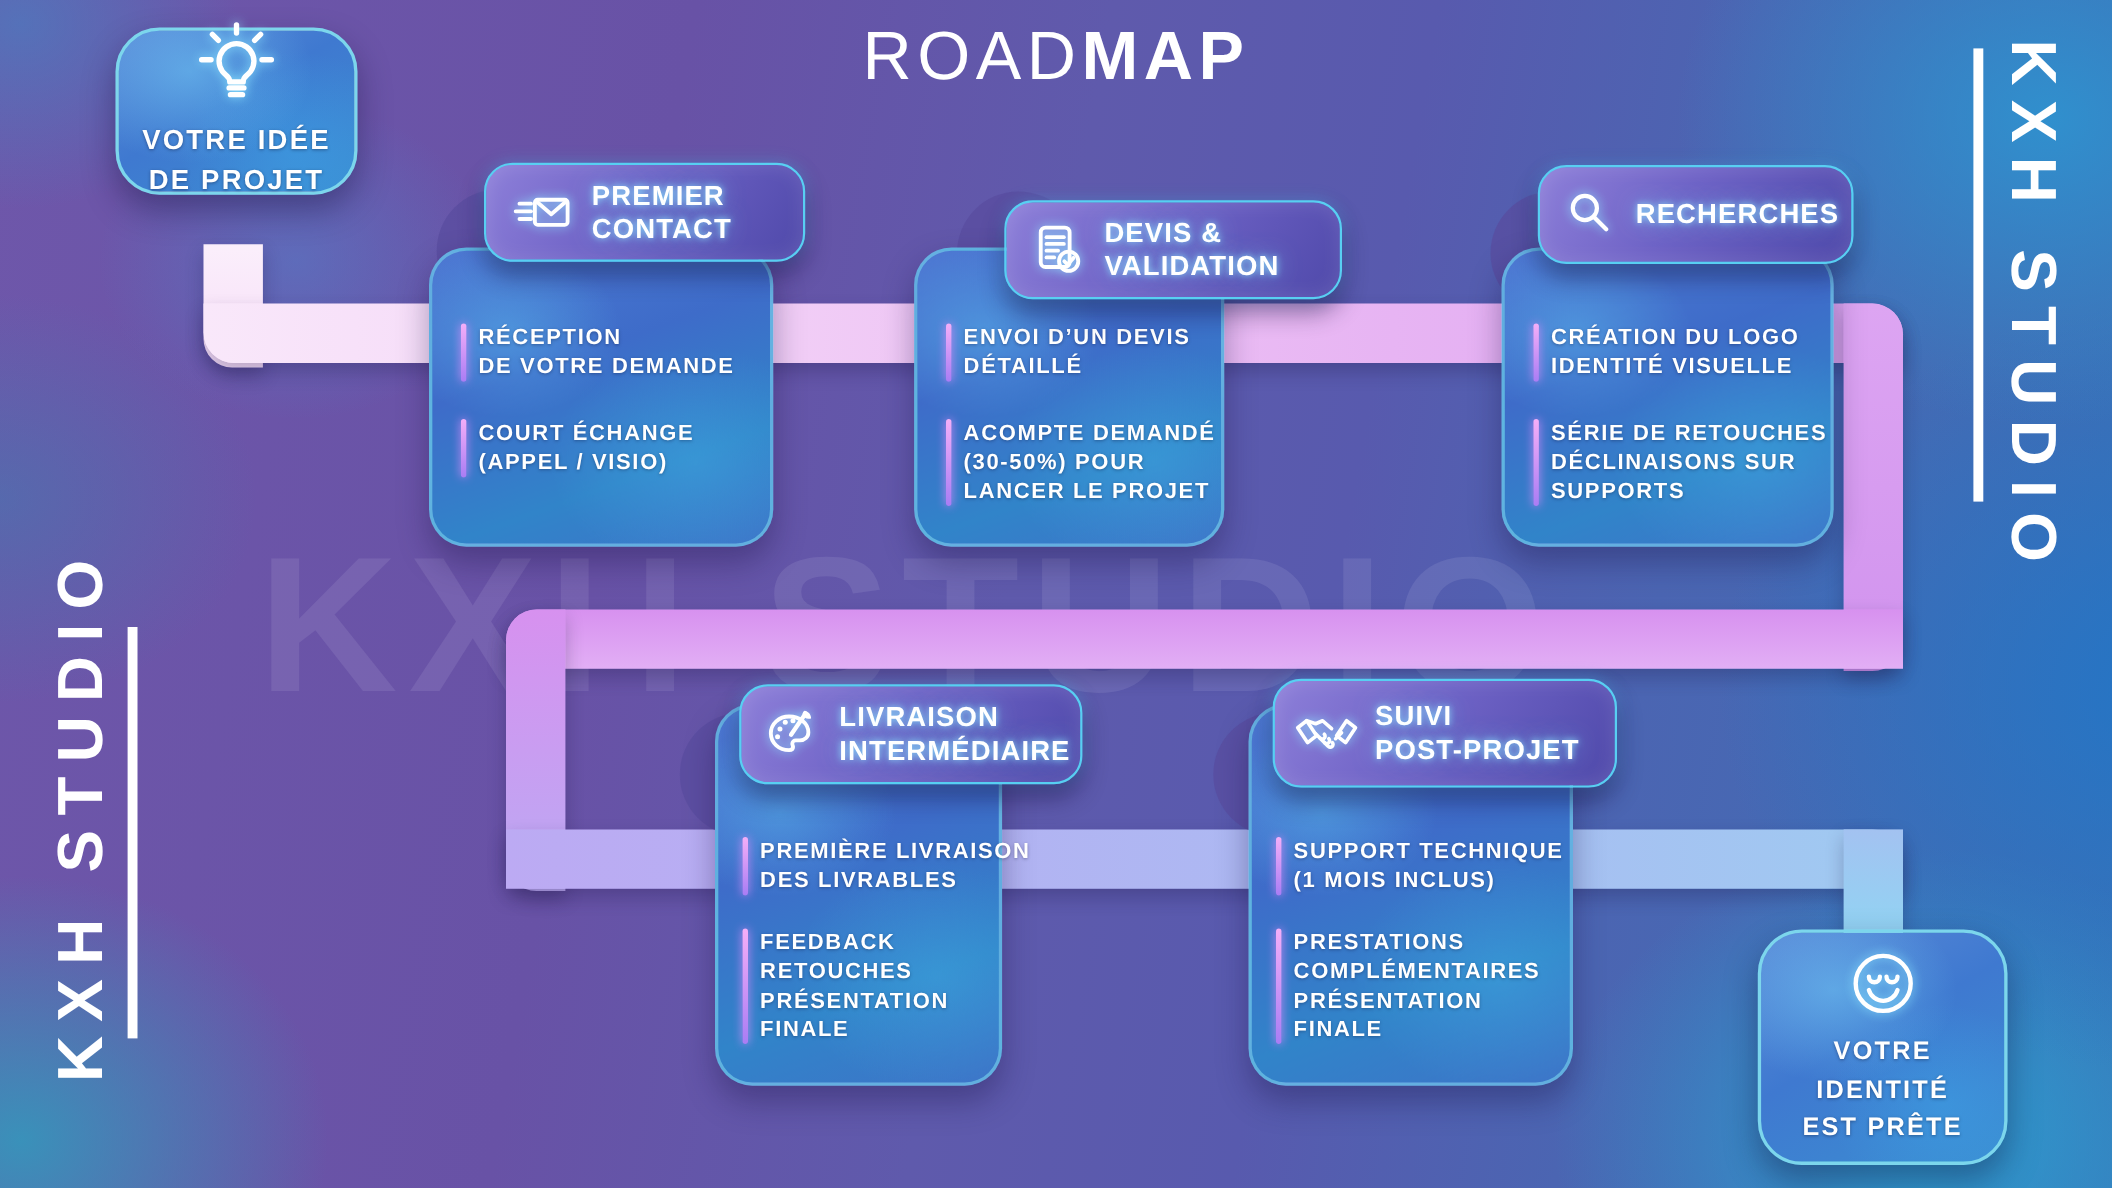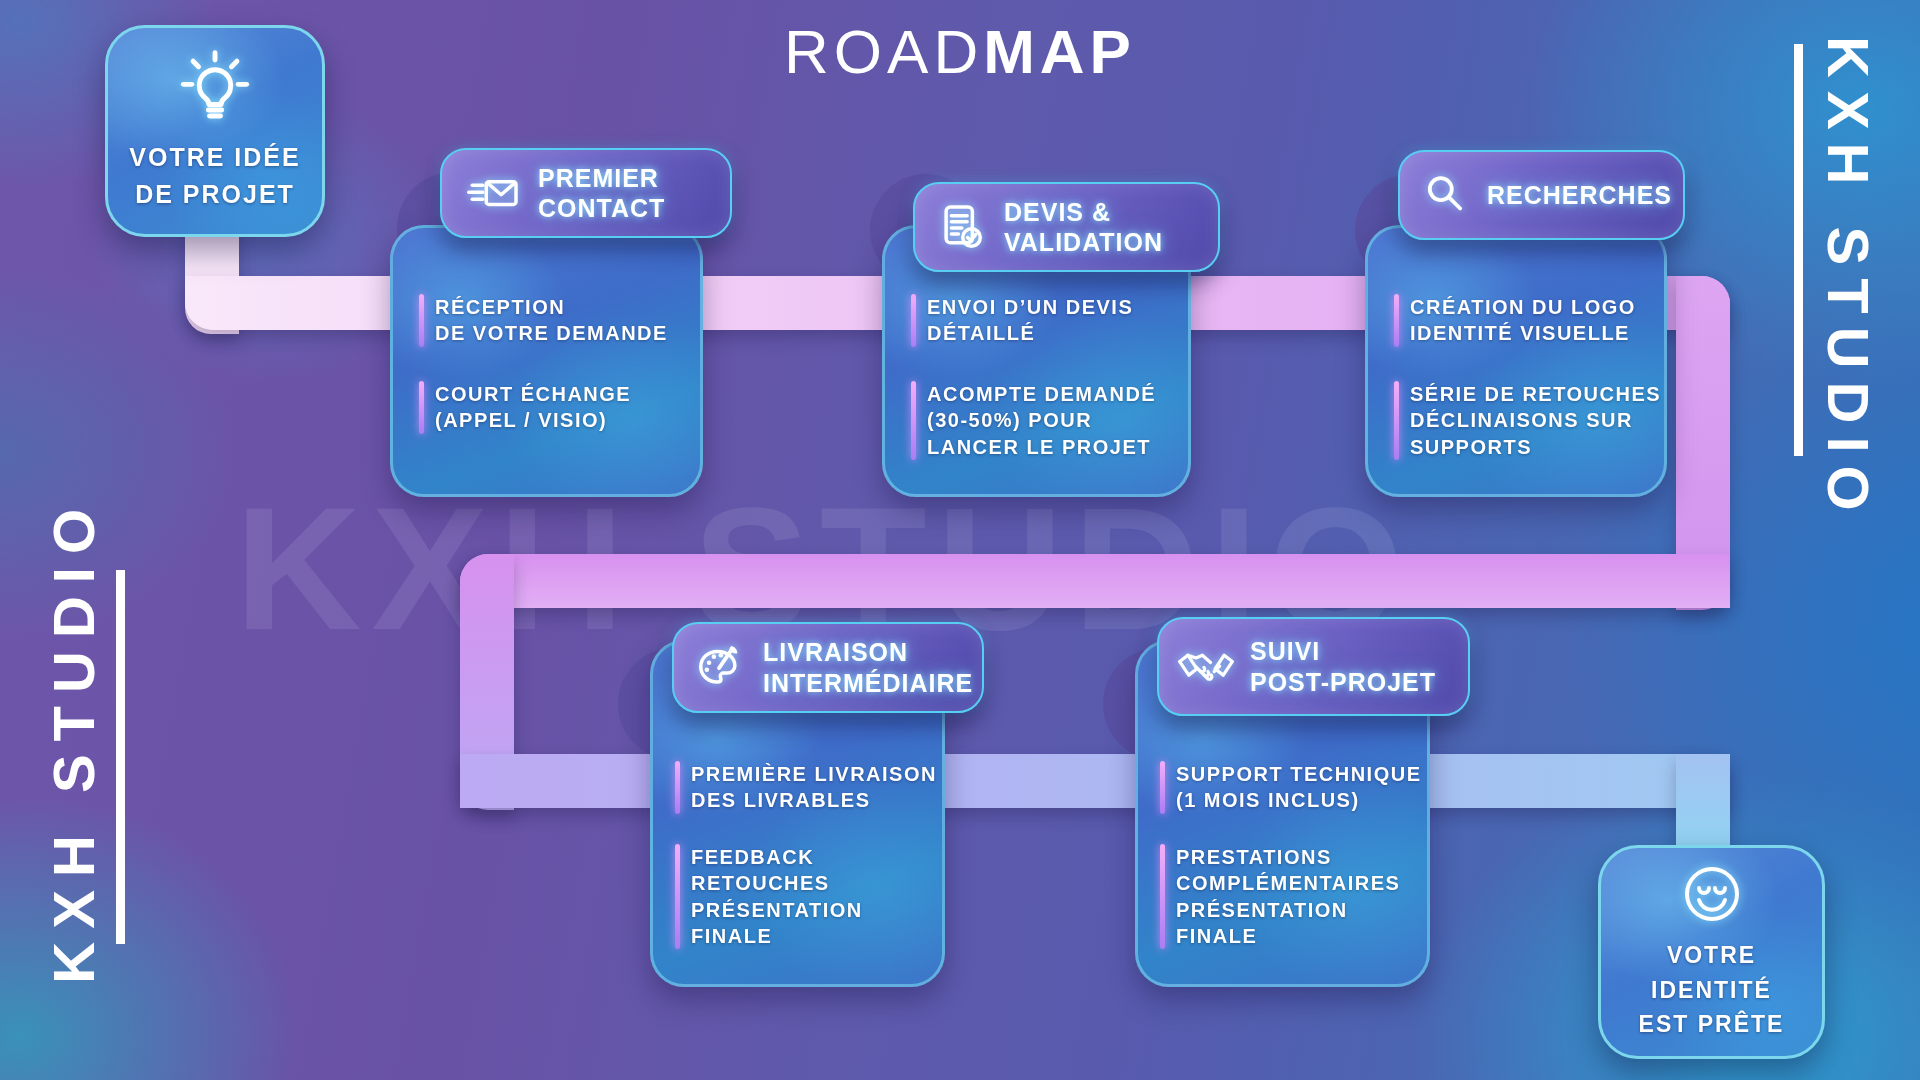--- a/index.html
+++ b/index.html
@@ -104,21 +104,21 @@
   <div class="watermark">KXH STUDIO</div>
 
   <div class="pipe p1"></div>
   <div class="pipe p2"></div>
   <div class="pipe p3"></div>
   <div class="pipe p4"></div>
   <div class="pipe p5"></div>
   <div class="pipe p6"></div>
   <div class="pipe p7"></div>
 
-  <div class="node start" style="left:105px;top:25px;width:220px;height:212px;">
+  <div class="node start" style="left:105px;top:25px;width:220px;height:152px;">
     <span class="nicon">
       <svg width="78" height="78" viewBox="0 0 64 64" fill="none" stroke="#fff" stroke-width="4" stroke-linecap="round" stroke-linejoin="round">
         <path d="M32 17a13 13 0 0 1 7.8 23.4c-1.9 1.5-2.8 2.9-2.8 5.1h-10c0-2.2-.9-3.6-2.8-5.1A13 13 0 0 1 32 17z"></path>
         <path d="M26.5 50h11"></path>
           <path d="M27.5 55h9"></path>
         <path d="M32 3v6"></path>
           <path d="M14 10l4.5 4.5"></path>
           <path d="M50 10l-4.5 4.5"></path>
         <path d="M6 29h7"></path>
           <path d="M58 29h-7"></path>
@@ -151,21 +151,21 @@
         <path d="M6 23h12"></path>
           <path d="M2 31h16"></path>
           <path d="M6 39h12"></path>
       </svg>
     </span>
     <span class="htitle">PREMIER
 CONTACT</span>
   </div>
 
   <div class="deco-circle" style="left:870px;top:174px;width:112px;height:112px;"></div>
-  <div class="card row-top" style="left:882px;top:225px;width:309px;height:272px;">
+  <div class="card row-top" style="left:831px;top:225px;width:282px;height:272px;">
     <div class="content">
       <div class="item">
           <span class="vbar"></span>
           <span class="item-text">ENVOI D’UN DEVIS
 DÉTAILLÉ</span>
         </div>
       <div class="item">
           <span class="vbar"></span>
           <span class="item-text">ACOMPTE DEMANDÉ
 (30-50%) POUR
@@ -209,21 +209,21 @@
     <span class="hicon">
       <svg width="54" height="54" viewBox="0 0 64 64" fill="none" stroke="#fff" stroke-width="4.5" stroke-linecap="round">
         <circle cx="27" cy="25" r="13"></circle>
         <path d="M36.5 34.5L50 48"></path>
       </svg>
     </span>
     <span class="htitle">RECHERCHES</span>
   </div>
 
   <div class="deco-circle" style="left:618px;top:648px;width:112px;height:112px;"></div>
-  <div class="card row-bottom" style="left:650px;top:640px;width:295px;height:347px;">
+  <div class="card row-bottom" style="left:650px;top:640px;width:261px;height:347px;">
     <div class="content">
       <div class="item">
           <span class="vbar"></span>
           <span class="item-text">PREMIÈRE LIVRAISON
 DES LIVRABLES</span>
         </div>
       <div class="item">
           <span class="vbar"></span>
           <span class="item-text">FEEDBACK
 RETOUCHES

